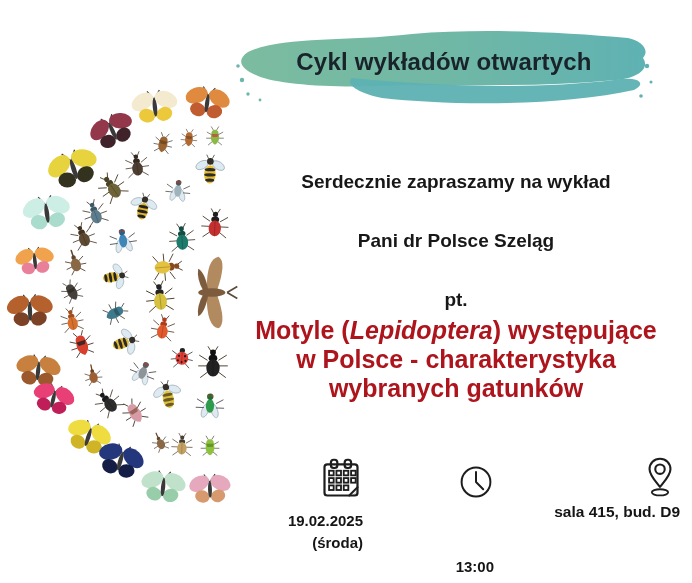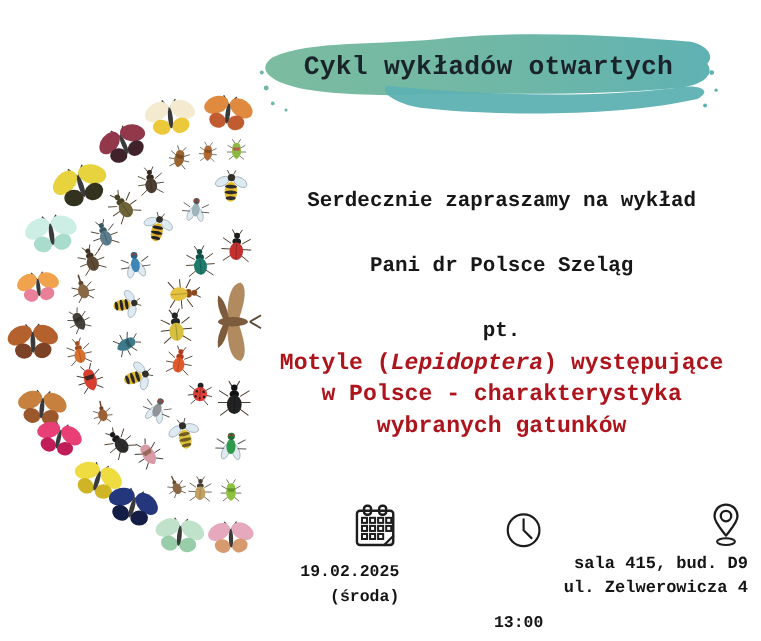--- a/index.html
+++ b/index.html
@@ -1,38 +1,38 @@
 <!DOCTYPE html>
 <html><head>
 <meta charset="utf-8">
 <style>
   html,body{margin:0;padding:0;background:#ffffff;}
   .poster{
     position:relative;width:692px;height:583px;background:#ffffff;overflow:hidden;
-    font-family:Liberation Mono, monospace;
+    font-family:Liberation Sans, sans-serif;
   }
   
   .banner{position:absolute;left:232px;top:22px;width:424px;height:88px;}
   .banner svg{position:absolute;inset:0;width:100%;height:100%;}
   .banner-title{
     position:absolute;left:0;right:0;top:26px;text-align:center;
     font-size:24px;font-weight:700;color:#19232a;letter-spacing:.2px;
   }
   
   .insect-layer{position:absolute;left:0;top:0;width:260px;height:583px;}
   .insect{position:absolute;}
   .insect svg{width:100%;height:100%;display:block;overflow:visible;}
   
   .main-text{position:absolute;left:240px;top:0;width:432px;text-align:center;color:#171717;}
   .invite-line1{position:absolute;left:0;right:0;top:171px;font-size:19px;font-weight:700;}
   .invite-line2{position:absolute;left:0;right:0;top:230px;font-size:19px;font-weight:700;}
   .title-prefix{position:absolute;left:0;right:0;top:289px;font-size:19px;font-weight:700;}
   .red-title{
     position:absolute;left:0;right:0;top:316px;
-    font-size:21px;font-weight:700;line-height:29px;color:#ae141c;
+    font-size:25px;font-weight:700;line-height:29px;color:#ae141c;
   }
   .red-title i{font-style:italic;}
   
   .info-col{position:absolute;display:flex;flex-direction:column;align-items:flex-end;color:#151515;}
   .info-col svg{display:block;}
   .info-line{font-size:15px;font-weight:700;line-height:22px;white-space:nowrap;}
   .col-date{left:258px;top:457px;width:105px;}
   .col-date .info-line:first-of-type{margin-top:9px;}
   .col-time{left:394px;top:464px;width:100px;gap:45px;}
   .col-time .info-line{margin-top:11px;}
@@ -625,16 +625,15 @@
     <div class="info-line">13:00</div>
   </div>
 
   <div class="info-col col-place">
     <svg width="40" height="42" viewBox="0 0 44 46" aria-hidden="true">
       <ellipse cx="22" cy="41" rx="9" ry="3.4" fill="none" stroke="#1d1d1d" stroke-width="2"></ellipse>
       <path d="M22,4 C28.5,4 33.5,9 33.5,15.5 C33.5,22 27,28.5 22,35 C17,28.5 10.5,22 10.5,15.5 C10.5,9 15.5,4 22,4 Z" fill="#ffffff" stroke="#1d1d1d" stroke-width="2.3" stroke-linejoin="round"></path>
       <circle cx="22" cy="15.5" r="5.2" fill="none" stroke="#1d1d1d" stroke-width="2.3"></circle>
     </svg>
     <div class="info-line">sala 415, bud. D9</div>
-    <div class="info-line">ul. Zelwerowicza 4</div>
   </div>
 
 </div>
 
 </body></html>

